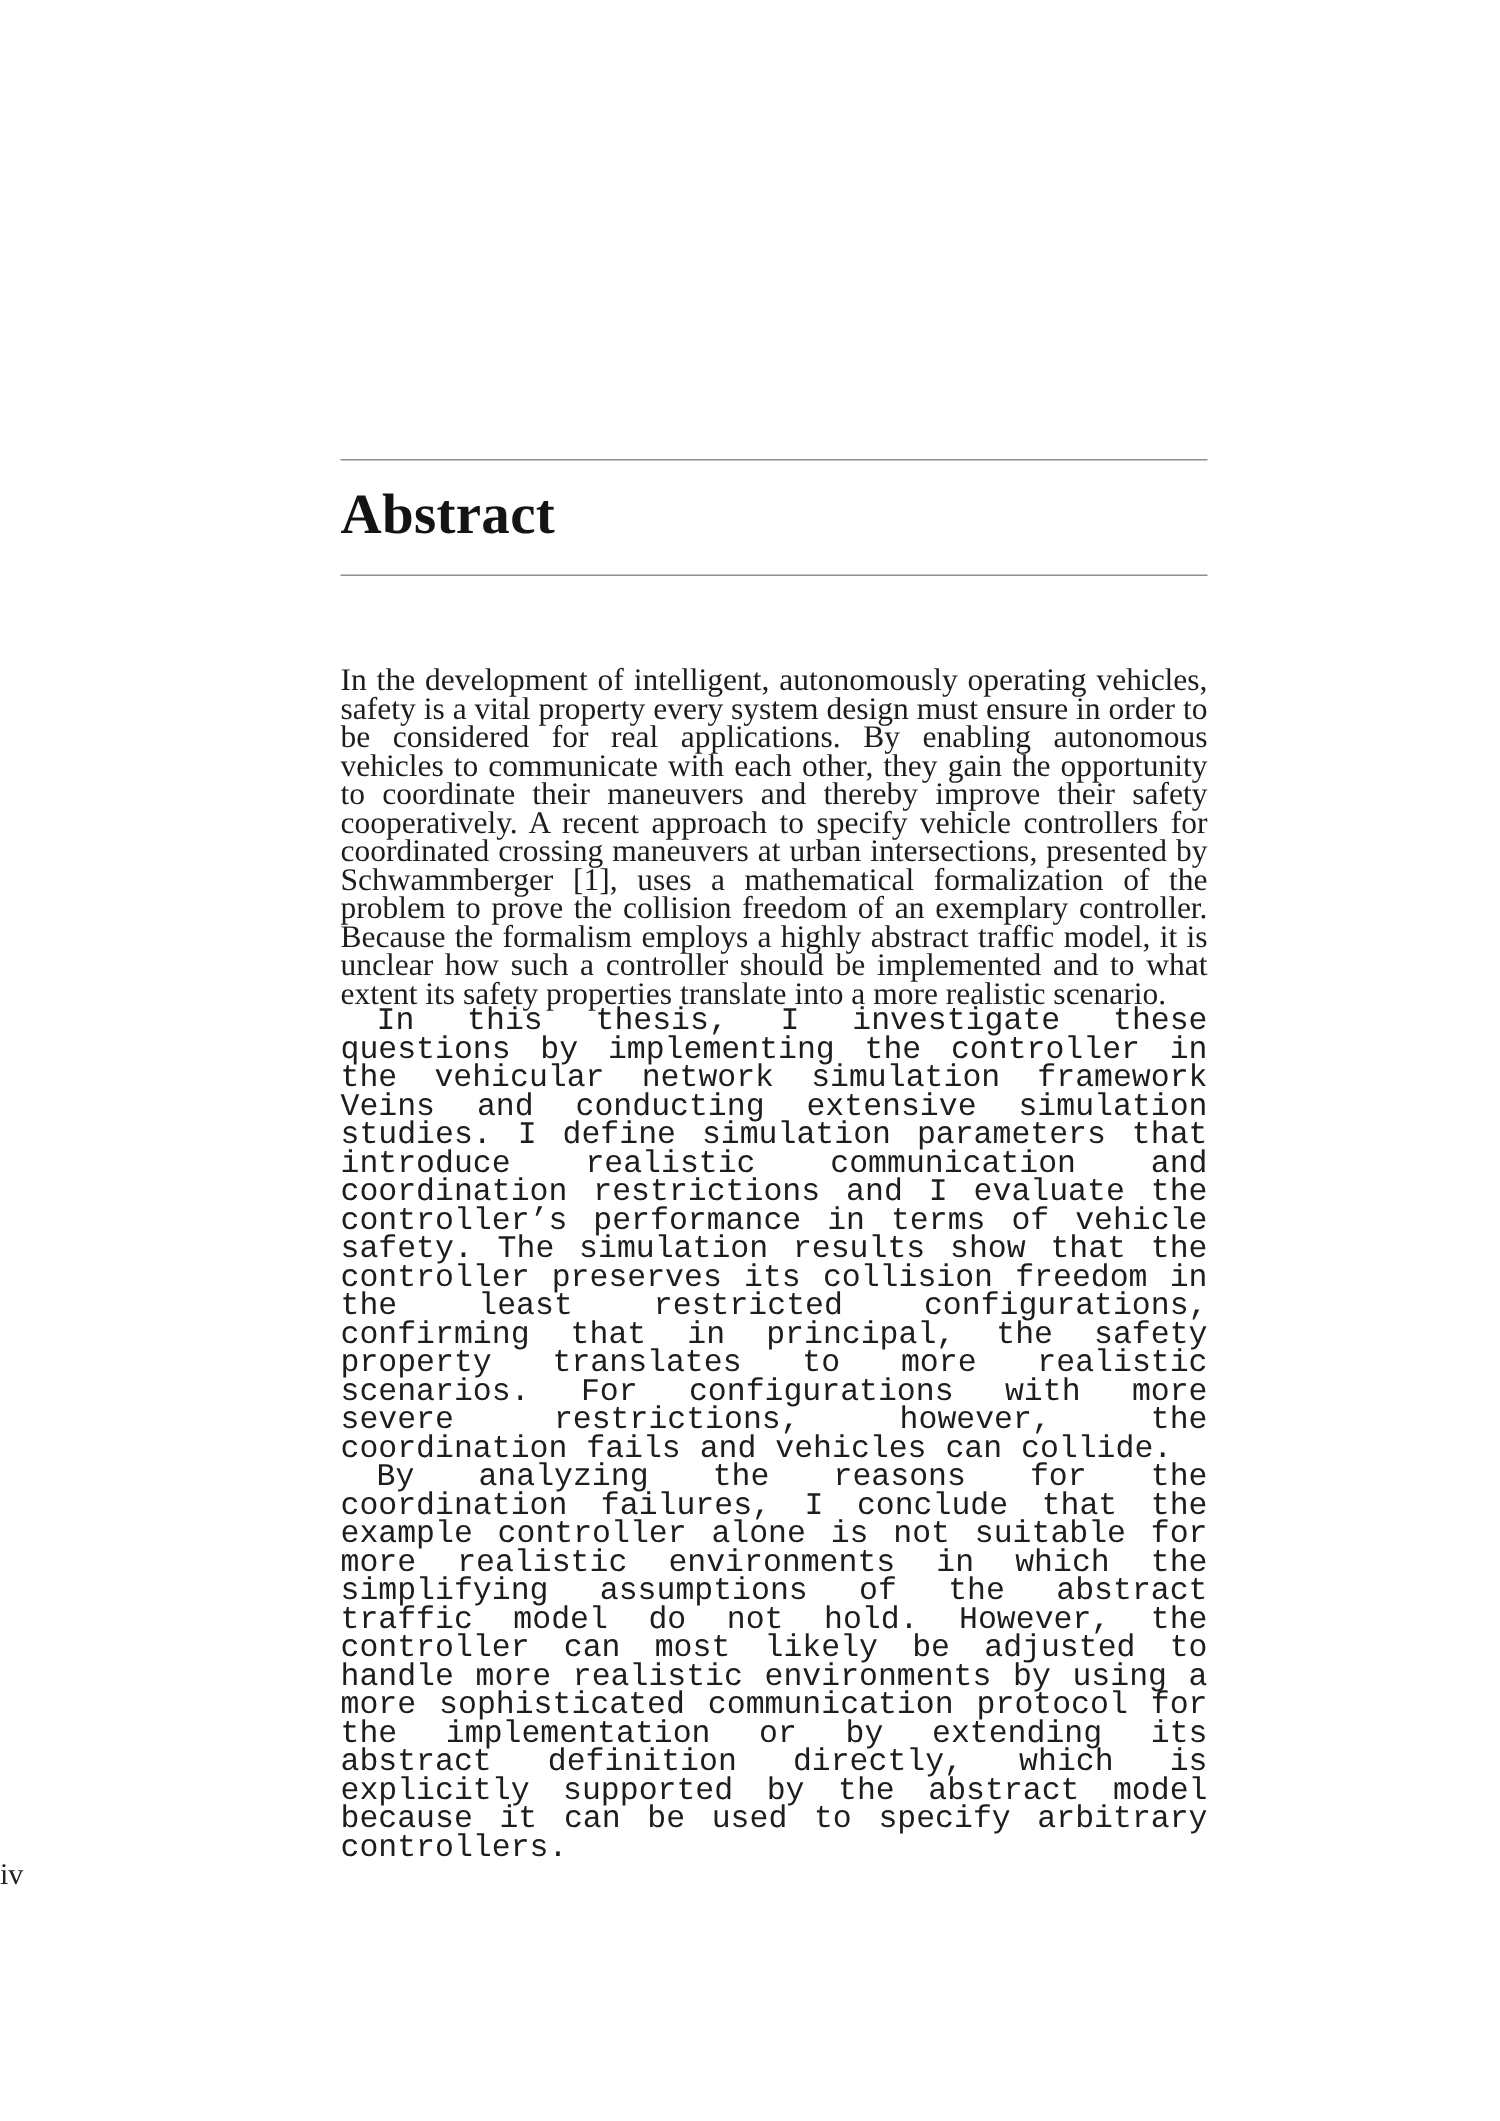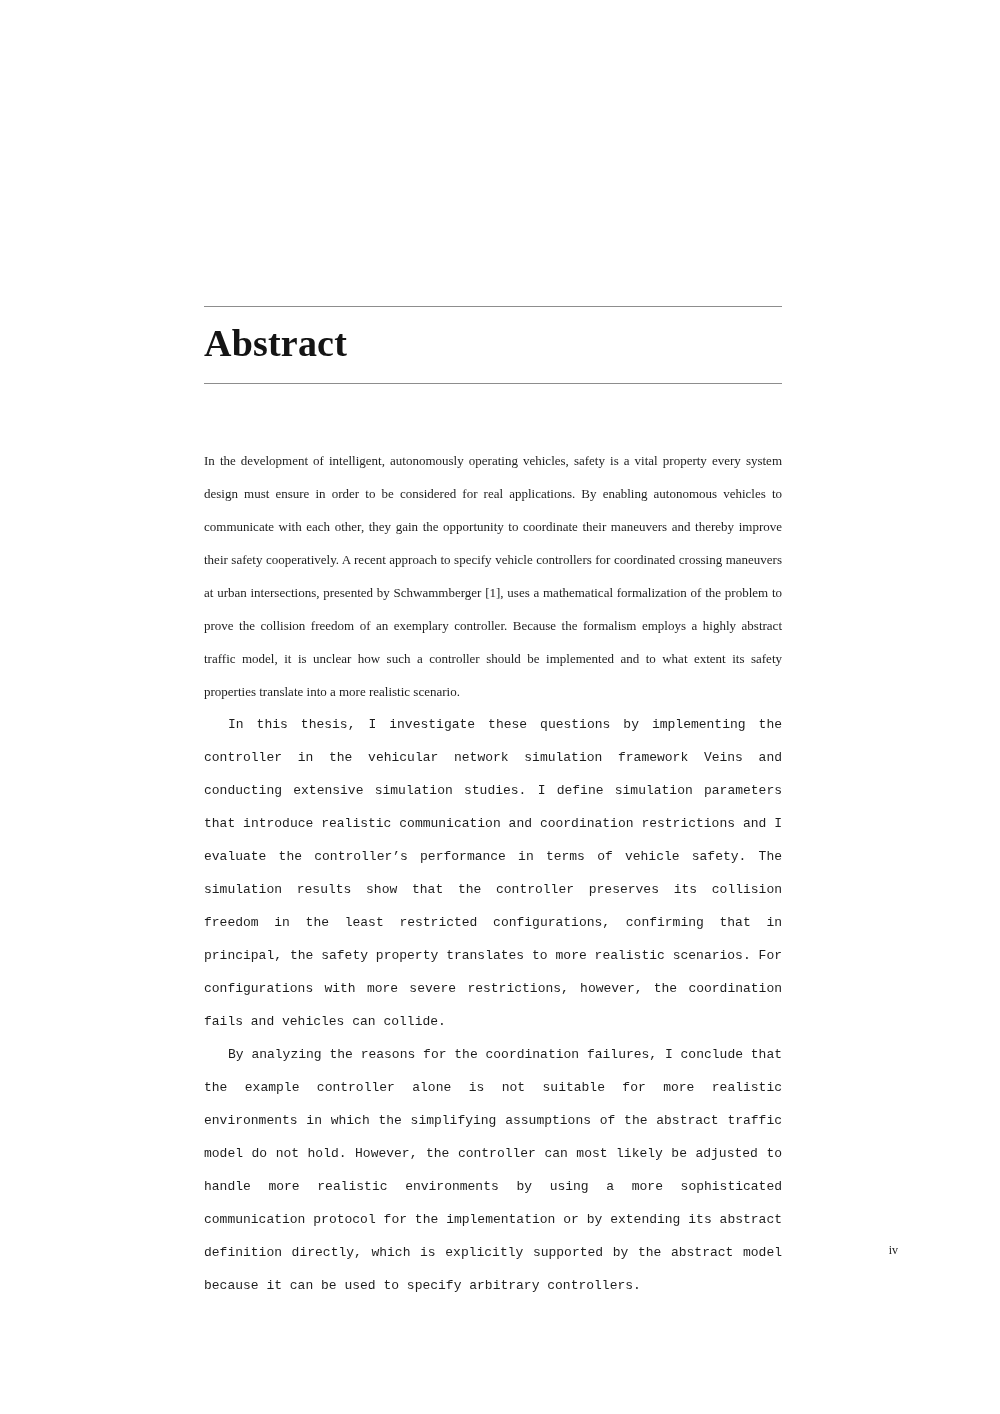--- a/index.html
+++ b/index.html
@@ -18,60 +18,60 @@
   }
   .page {
     position: relative;
     width: 1000px;
     height: 1414px;
     background: var(--bg);
     overflow: hidden;
   }
   .content {
     position: absolute;
-    left: 204px;
+    left: 227px;
     top: 306px;
     width: 578px;
   }
   .rule {
     height: 0;
     border-top: 1px solid var(--rule);
   }
   .chapter-title {
     margin: 15px 0 0 0;
     font-size: 38px;
     line-height: 42px;
     font-weight: bold;
     color: #141414;
     letter-spacing: 0.2px;
   }
   .rule-bottom {
     margin-top: 19px;
   }
   .body-text {
     margin-top: 60px;
-    font-size: 13px;
-    line-height: 33px;
+    font-size: 21px;
+    line-height: 19px;
     text-align: justify;
   }
   .para {
     margin: 0;
     padding: 0;
   }
   .para.indented {
     text-indent: 24px;
     font-family: Liberation Mono, monospace;
   }
   .pageno {
     position: absolute;
     left: 0;
     top: 1238px;
     width: 898px;
-    text-align: right;
-    font-size: 12px;
+    text-align: left;
+    font-size: 20px;
     line-height: 25px;
     color: #222222;
   }
 </style>
 </head>
 <body>
 
 <div class="page">
   <div class="content">
     <div class="chapter-head">

